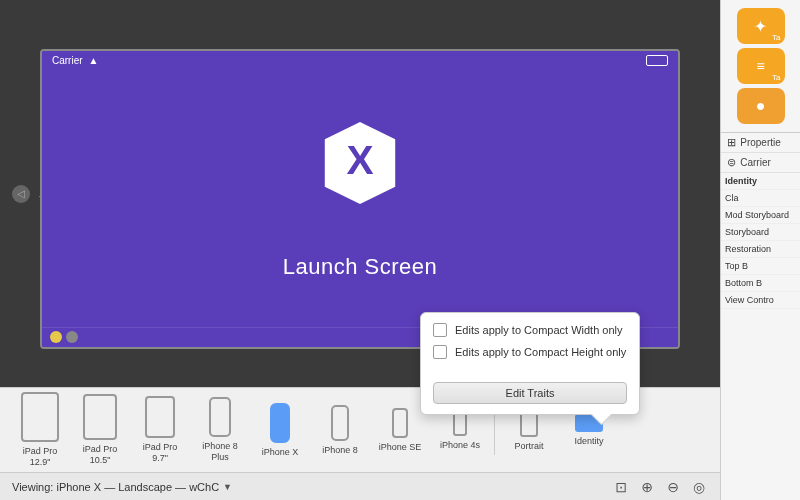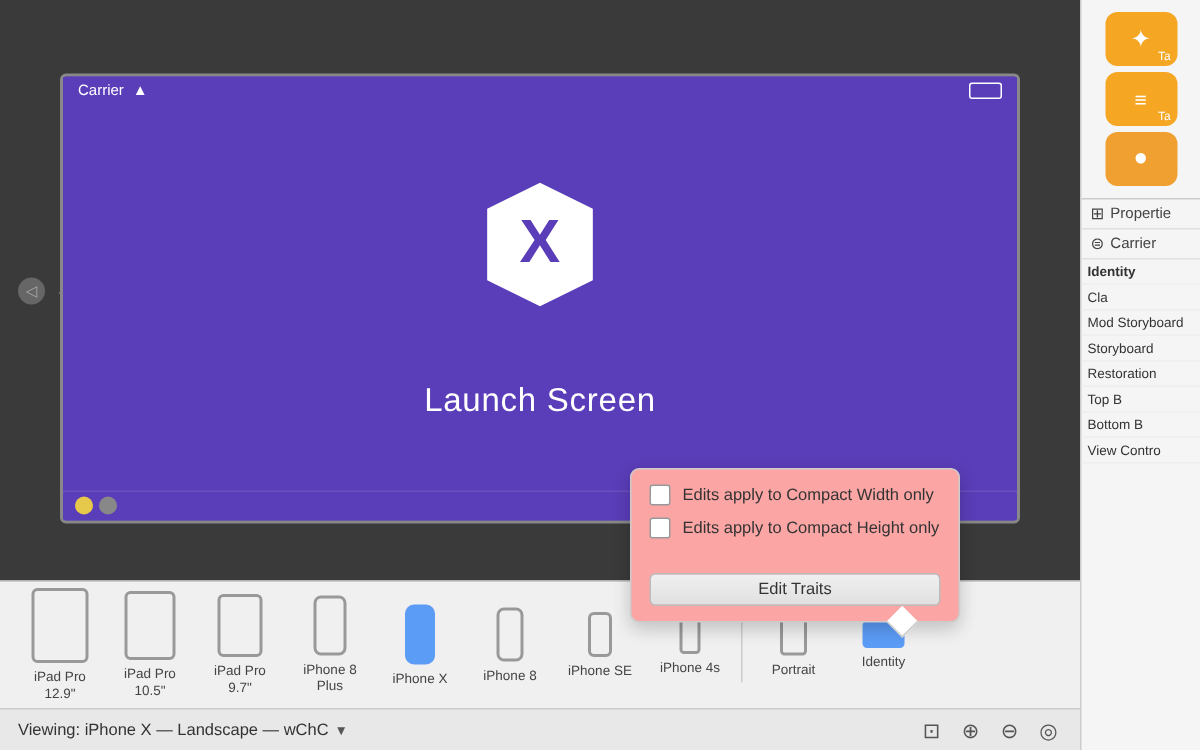--- a/index.html
+++ b/index.html
@@ -313,21 +313,21 @@
 
     .panel-row.bold {
       font-weight: 600;
     }
 
     
     .traits-popup {
       position: absolute;
       right: 80px;
       bottom: 85px;
-      background: #fca5a5;
+      background: #ffffff;
       border: 1px solid #ccc;
       border-radius: 6px;
       padding: 10px 12px;
       box-shadow: 0 4px 12px rgba(0,0,0,0.2);
       width: 220px;
       z-index: 100;
     }
 
     .traits-popup::after {
       content: '';

